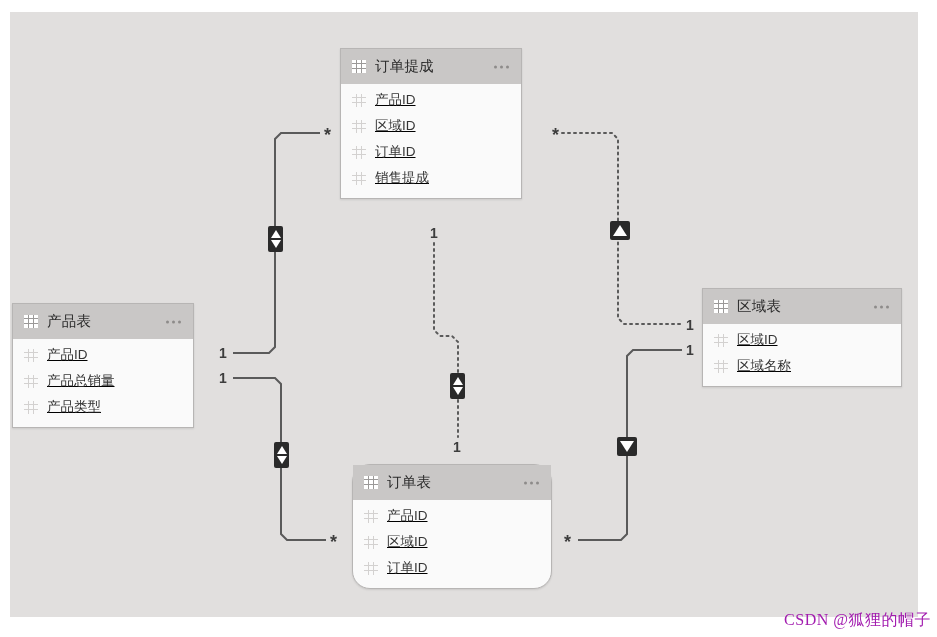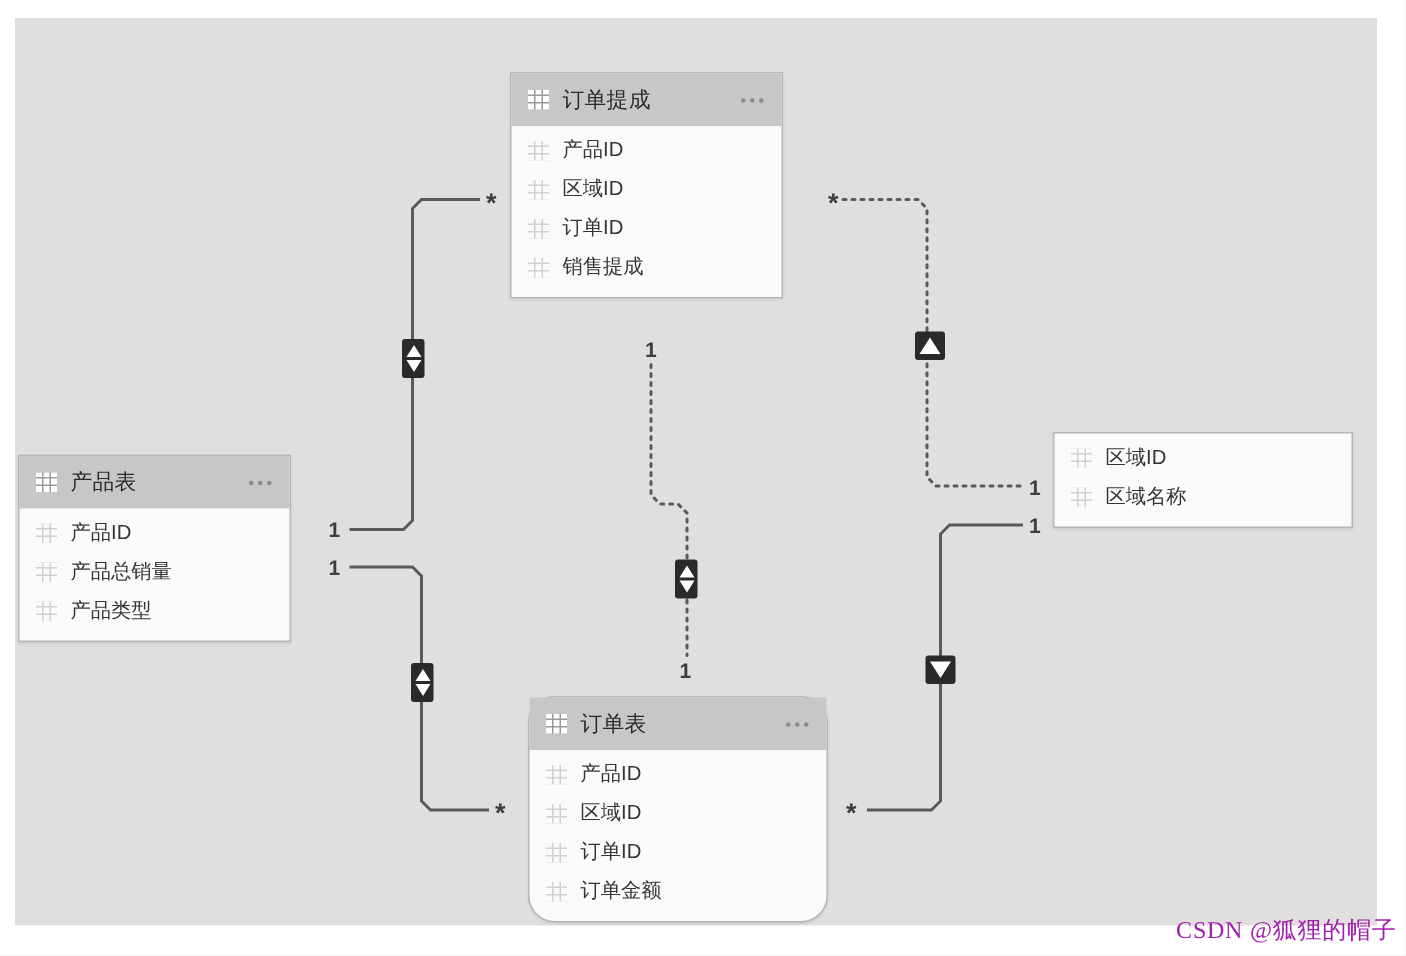--- a/index.html
+++ b/index.html
@@ -65,20 +65,21 @@
     background: #8d8b8a;
   }
   .table-fields {
     padding: 3px 0 7px 0;
   }
   .field-row {
     display: flex;
     align-items: center;
     height: 26px;
     padding-left: 11px;
+    text-decoration: underline;
   }
   .field-label {
     font-size: 13.5px;
     color: #343434;
     margin-left: 9px;
     white-space: nowrap;
   }
 
   
   .grid-icon {
@@ -358,20 +359,39 @@
           <span></span>
           <span></span>
           <span></span>
         </span>
       <span class="field-label">产品类型</span>
     </div>
   </div>
 </div>
 
 <div class="table-card" style="left:702px; top:288px; width:200px;">
+  <div class="table-header">
+    <span class="grid-icon header-icon">
+      <span></span>
+        <span></span>
+        <span></span>
+        <span></span>
+        <span></span>
+        <span></span>
+        <span></span>
+        <span></span>
+        <span></span>
+    </span>
+    <span class="table-title">区域表</span>
+    <span class="dots">
+        <i></i>
+        <i></i>
+        <i></i>
+      </span>
+  </div>
   <div class="table-fields">
     <div class="field-row">
       <span class="grid-icon field-icon">
           <span></span>
           <span></span>
           <span></span>
           <span></span>
           <span></span>
           <span></span>
           <span></span>
@@ -453,30 +473,16 @@
           <span></span>
           <span></span>
           <span></span>
           <span></span>
           <span></span>
           <span></span>
           <span></span>
         </span>
       <span class="field-label">订单ID</span>
     </div>
-    <div class="field-row">
-      <span class="grid-icon field-icon">
-          <span></span>
-          <span></span>
-          <span></span>
-          <span></span>
-          <span></span>
-          <span></span>
-          <span></span>
-          <span></span>
-          <span></span>
-        </span>
-      <span class="field-label">订单金额</span>
-    </div>
   </div>
 </div>
 
 <div id="watermark">CSDN @狐狸的帽子</div>
 
 </body></html>

